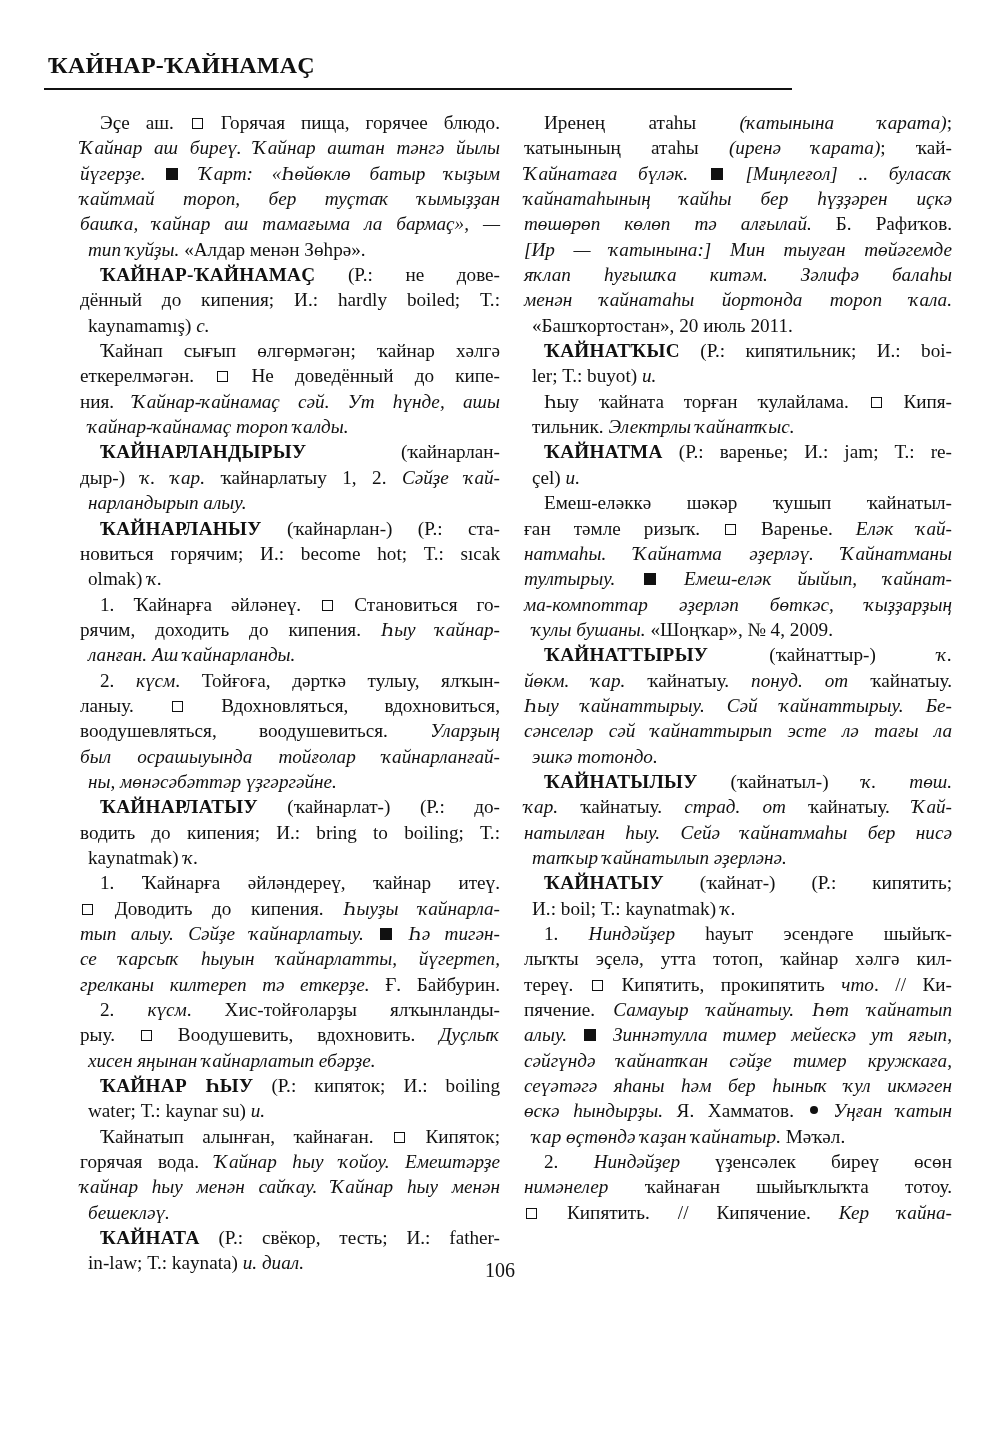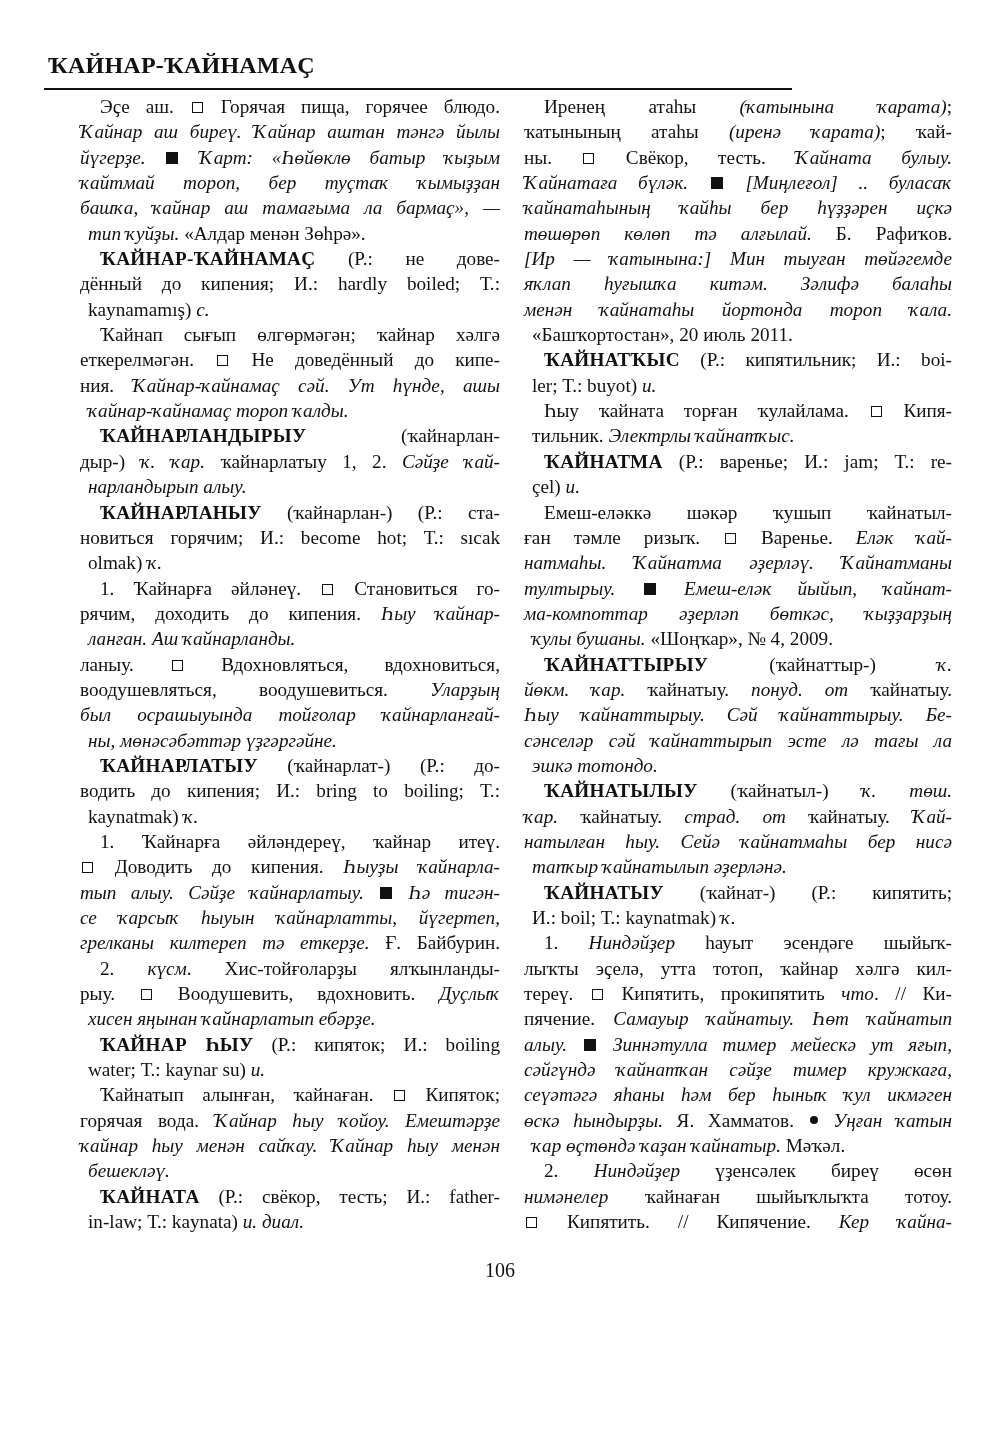--- a/index.html
+++ b/index.html
@@ -12,21 +12,21 @@
   .running-head {
     position: absolute; left: 48px; top: 52px;
     font-family: "Liberation Serif", "DejaVu Serif", serif;
     font-weight: bold; font-size: 24px; letter-spacing: 0.2px;
   }
   .head-rule {
     position: absolute; left: 44px; right: 40px; top: 88px;
     border-top: 2px solid #111;
   }
   .col {
-    position: absolute; top: 94px;
+    position: absolute; top: 110px;
     font-family: "Liberation Serif", "DejaVu Serif", serif;
     font-size: 19.2px;
   }
   .col.left { left: 80px; width: 420px; }
   .col.right { left: 524px; width: 428px; }
   .line {
     height: 25.35px; line-height: 25.35px; white-space: nowrap;
     text-align: justify; text-align-last: justify;
     overflow: visible;
   }
@@ -76,20 +76,21 @@
       <div class="line last"><span class="i">ҡайнар-ҡайнамаҫ тороп ҡалды.</span></div>
       <div class="line indent"><span class="hw">ҠАЙНАРЛАНДЫРЫУ</span><span class="b"> (ҡайнарлан-</span></div>
       <div class="line"><span class="b">дыр-) </span><span class="i">ҡ. ҡар. </span><span class="b">ҡайнарлатыу 1, 2. </span><span class="i">Сәйҙе ҡай-</span></div>
       <div class="line last"><span class="i">нарландырып алыу.</span></div>
       <div class="line indent"><span class="hw">ҠАЙНАРЛАНЫУ</span><span class="b"> (ҡайнарлан-) </span><span class="r">(Р.: ста-</span></div>
       <div class="line"><span class="r">новиться горячим; И.: become hot; Т.: sıcak</span></div>
       <div class="line last"><span class="r">olmak) </span><span class="i">ҡ.</span></div>
       <div class="line indent"><span class="b">1. </span><span class="r">Ҡайнарға әйләнеү. </span><span class="box"></span><span class="r"> Становиться го-</span></div>
       <div class="line"><span class="r">рячим, доходить до кипения. </span><span class="i">Һыу ҡайнар-</span></div>
       <div class="line last"><span class="i">ланған. Аш ҡайнарланды.</span></div>
+      <div class="line indent"><span class="b">2. </span><span class="i">күсм</span><span class="r">. Тойғоға, дәрткә тулыу, ялҡын-</span></div>
       <div class="line"><span class="r">ланыу. </span><span class="box"></span><span class="r"> Вдохновляться, вдохновиться,</span></div>
       <div class="line"><span class="r">воодушевляться, воодушевиться. </span><span class="i">Уларҙың</span></div>
       <div class="line"><span class="i">был осрашыуында тойғолар ҡайнарланғай-</span></div>
       <div class="line last"><span class="i">ны, мөнәсәбәттәр үҙгәргәйне.</span></div>
       <div class="line indent"><span class="hw">ҠАЙНАРЛАТЫУ</span><span class="b"> (ҡайнарлат-) </span><span class="r">(Р.: до-</span></div>
       <div class="line"><span class="r">водить до кипения; И.: bring to boiling; Т.:</span></div>
       <div class="line last"><span class="r">kaynatmak) </span><span class="i">ҡ.</span></div>
       <div class="line indent"><span class="b">1. </span><span class="r">Ҡайнарға әйләндереү, ҡайнар итеү.</span></div>
       <div class="line"><span class="box"></span><span class="r"> Доводить до кипения. </span><span class="i">Һыуҙы ҡайнарла-</span></div>
       <div class="line"><span class="i">тып алыу. Сәйҙе ҡайнарлатыу. </span><span class="sq"></span><span class="i"> Һә тигән-</span></div>
@@ -103,21 +104,20 @@
       <div class="line indent"><span class="r">Ҡайнатып алынған, ҡайнаған. </span><span class="box"></span><span class="r"> Кипяток;</span></div>
       <div class="line"><span class="r">горячая вода. </span><span class="i">Ҡайнар һыу ҡойоу. Емештәрҙе</span></div>
       <div class="line"><span class="i">ҡайнар һыу менән сайҡау. Ҡайнар һыу менән</span></div>
       <div class="line last"><span class="i">бешекләү.</span></div>
       <div class="line indent"><span class="hw">ҠАЙНАТА</span><span class="r"> (Р.: свёкор, тесть; И.: father-</span></div>
       <div class="line last"><span class="r">in-law; Т.: kaynata) </span><span class="i">и. диал.</span></div>
     </div>
   <div class="col right" id="col-right">
       <div class="line indent"><span class="r">Иренең атаһы </span><span class="i">(ҡатынына ҡарата)</span><span class="r">;</span></div>
       <div class="line"><span class="r">ҡатынының атаһы </span><span class="i">(иренә ҡарата)</span><span class="r">; ҡай-</span></div>
-      <div class="line"><span class="r">ны. </span><span class="box"></span><span class="r"> Свёкор, тесть. </span><span class="i">Ҡайната булыу.</span></div>
       <div class="line"><span class="i">Ҡайнатаға бүләк. </span><span class="sq"></span><span class="i"> [Миңлеғол] .. буласаҡ</span></div>
       <div class="line"><span class="i">ҡайнатаһының ҡайһы бер һүҙҙәрен иҫкә</span></div>
       <div class="line"><span class="i">төшөрөп көлөп тә алғылай. </span><span class="r">Б. Рафиҡов.</span></div>
       <div class="line"><span class="i">[Ир — ҡатынына:] Мин тыуған төйәгемде</span></div>
       <div class="line"><span class="i">яҡлап һуғышҡа китәм. Зәлифә балаһы</span></div>
       <div class="line"><span class="i">менән ҡайнатаһы йортонда тороп ҡала.</span></div>
       <div class="line last"><span class="r">«Башҡортостан», 20 июль 2011.</span></div>
       <div class="line indent"><span class="hw">ҠАЙНАТҠЫС</span><span class="r"> (Р.: кипятильник; И.: boi-</span></div>
       <div class="line last"><span class="r">ler; Т.: buyot) </span><span class="i">и.</span></div>
       <div class="line indent"><span class="r">Һыу ҡайната торған ҡулайлама. </span><span class="box"></span><span class="r"> Кипя-</span></div>

